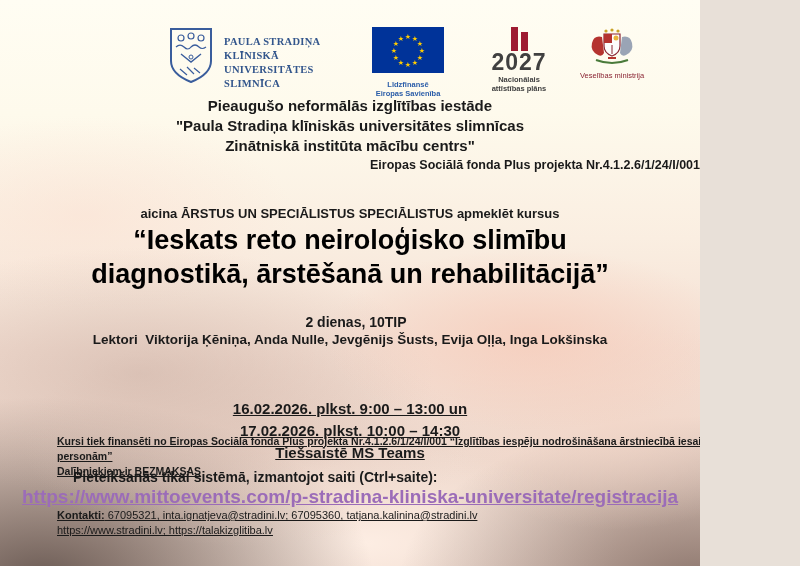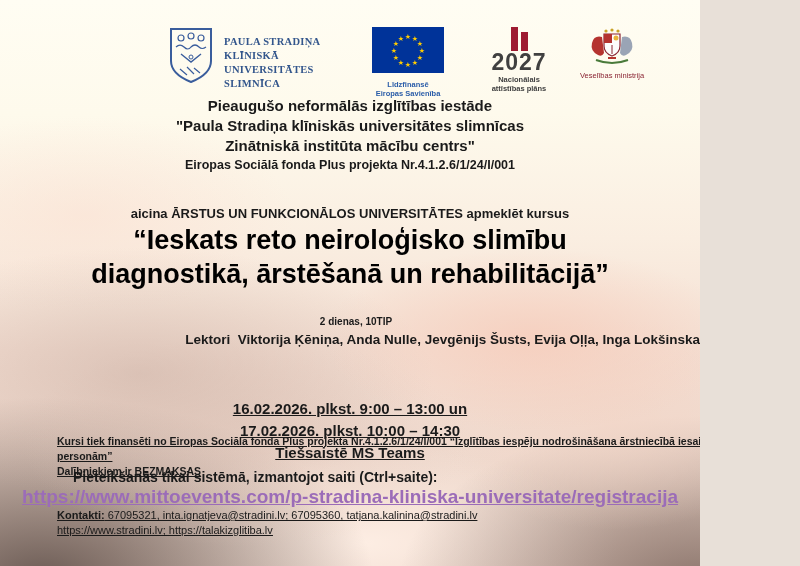--- a/index.html
+++ b/index.html
@@ -33,27 +33,27 @@
   .nap-bars i.b2{height:19px;}
   .nap-year{font-size:23px;font-weight:bold;line-height:22px;letter-spacing:1px;}
   .nap-caption{margin-top:2px;font-size:7.5px;font-weight:bold;line-height:9px;}
   .ministry{width:76px;margin-left:16px;text-align:center;}
   .ministry-caption{margin-top:2px;font-size:7.5px;font-weight:normal;color:#8a2433;line-height:9px;}
 
   
   .center{left:0;width:100%;text-align:center;}
   .inst{top:96px;}
   .inst .big{font-size:15px;font-weight:bold;line-height:20px;}
-  .inst .mid{font-size:12.5px;font-weight:bold;line-height:17px;margin-top:1px;}
+  .inst .mid{font-size:12.5px;font-weight:bold;line-height:17px;margin-top:1px;text-align:right;}
   .inst .small{font-size:11.5px;font-weight:bold;line-height:15px;}
   .invite{top:206px;font-size:13px;font-weight:bold;}
   .course-title{top:223px;font-size:27px;font-weight:bold;line-height:34px;color:#000;}
   .meta{top:313px;}
-  .meta .duration{font-size:10px;font-weight:bold;line-height:18px;padding-left:12px;}
-  .meta .lecturers{font-size:13.5px;font-weight:bold;line-height:18px;white-space:pre;text-align:right;}
+  .meta .duration{font-size:14px;font-weight:bold;line-height:18px;padding-left:12px;}
+  .meta .lecturers{font-size:13.5px;font-weight:bold;line-height:18px;white-space:pre;}
   .sched{top:366px;font-size:15px;font-weight:bold;line-height:22px;margin-top:32px;}
   .sched div{text-decoration:underline;}
 
   .funding{top:434px;left:57px;width:700px;font-size:10.5px;font-weight:bold;line-height:15px;}
   .funding div{text-decoration:underline;}
   .reg-label{top:469px;left:33px;font-size:14px;font-weight:bold;margin-left:40px;}
   .reg-link{top:486px;left:0;width:100%;text-align:center;}
   .reg-link a{font-size:19px;font-weight:bold;color:#9b6cb8;text-decoration:underline;cursor:pointer;}
   .contacts{top:508px;left:33px;font-size:11px;line-height:15px;}
   .contacts .row{text-decoration:underline;padding-left:24px;}
@@ -147,21 +147,21 @@
       </div>
     </div>
 
     <div class="abs center inst">
       <div class="big">Pieaugušo neformālās izglītības iestāde</div>
       <div class="big">"Paula Stradiņa klīniskās universitātes slimnīcas</div>
       <div class="big">Zinātniskā institūta mācību centrs"</div>
       <div class="mid">Eiropas Sociālā fonda Plus projekta Nr.4.1.2.6/1/24/I/001</div>
     </div>
 
-    <div class="abs center invite">aicina ĀRSTUS UN FUNKCIONĀLOS UNIVERSITĀTES apmeklēt kursus</div>
+    <div class="abs center invite">aicina ĀRSTUS UN SPECIĀLISTUS SPECIĀLISTUS apmeklēt kursus</div>
 
     <div class="abs center course-title">
       <div>“Ieskats reto neiroloģisko slimību</div>
       <div>diagnostikā, ārstēšanā un rehabilitācijā”</div>
     </div>
 
     <div class="abs center meta">
       <div class="duration">2 dienas, 10TIP</div>
       <div class="lecturers">Lektori  Viktorija Ķēniņa, Anda Nulle, Jevgēnijs Šusts, Evija Oļļa, Inga Lokšinska</div>
     </div>

